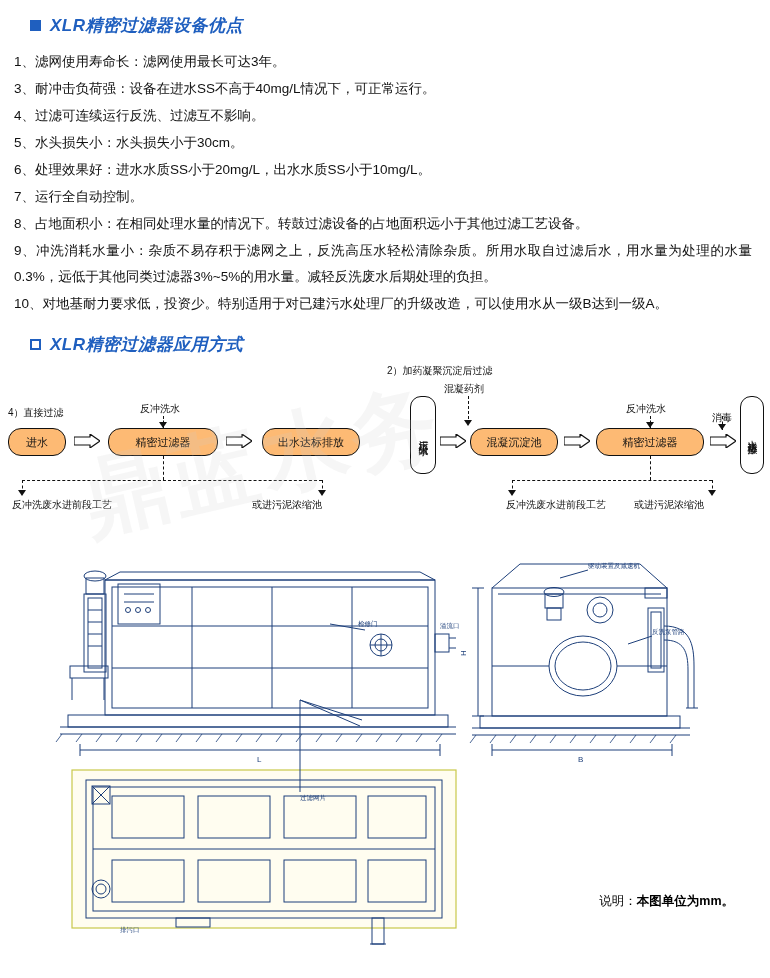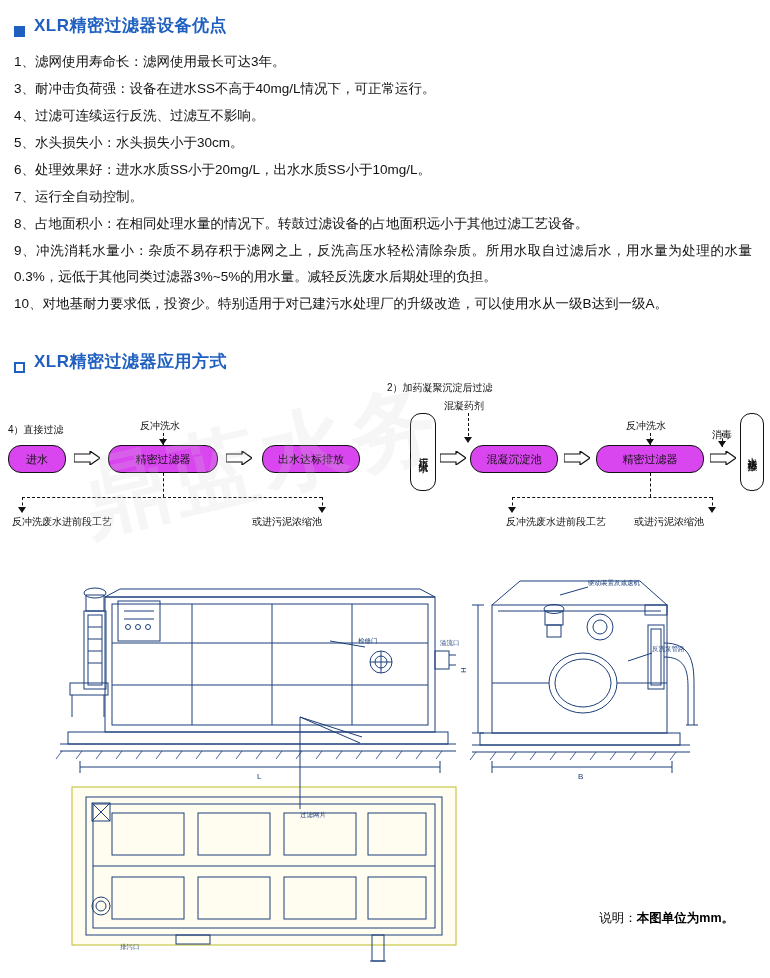--- a/index.html
+++ b/index.html
@@ -17,23 +17,24 @@
   }
   .page {
     position: relative;
     width: 770px;
     height: 978px;
   }
 
   
   .section-head {
     display: flex;
-    align-items: flex-end;
+    align-items: center;
     gap: 9px;
-    padding-left: 14px;
+    padding-left: 30px;
+    font-style: italic;
   }
   .section-head .sq {
     width: 11px;
     height: 11px;
     background: #1f5fbf;
     flex: 0 0 auto;
   }
   .section-head .sq.outline {
     background: #ffffff;
     border: 2px solid #1f5fbf;
@@ -68,21 +69,21 @@
   .flow-label {
     position: absolute;
     font-size: 10px;
     color: #111;
     white-space: nowrap;
   }
   .box {
     position: absolute;
     border: 1.4px solid #111;
     border-radius: 13px;
-    background: #d946ef;
+    background: #fdba74;
     display: flex;
     align-items: center;
     justify-content: center;
     font-size: 11px;
     color: #111;
     box-sizing: border-box;
     text-align: center;
   }
   .vbox {
     position: absolute;
@@ -172,21 +173,21 @@
     <div class="adv-item">3、耐冲击负荷强：设备在进水SS不高于40mg/L情况下，可正常运行。</div>
     <div class="adv-item">4、过滤可连续运行反洗、过滤互不影响。</div>
     <div class="adv-item">5、水头损失小：水头损失小于30cm。</div>
     <div class="adv-item">6、处理效果好：进水水质SS小于20mg/L，出水水质SS小于10mg/L。</div>
     <div class="adv-item">7、运行全自动控制。</div>
     <div class="adv-item">8、占地面积小：在相同处理水量的情况下。转鼓过滤设备的占地面积远小于其他过滤工艺设备。</div>
     <div class="adv-item">9、冲洗消耗水量小：杂质不易存积于滤网之上，反洗高压水轻松清除杂质。所用水取自过滤后水，用水量为处理的水量0.3%，远低于其他同类过滤器3%~5%的用水量。减轻反洗废水后期处理的负担。</div>
     <div class="adv-item">10、对地基耐力要求低，投资少。特别适用于对已建污水处理厂的升级改造，可以使用水从一级B达到一级A。</div>
   </div>
 
-  <div class="section-head" style="margin-top:33px;">
+  <div class="section-head" style="margin-top:16px;">
     <span class="sq outline"></span>
     <span class="title">XLR精密过滤器应用方式</span>
   </div>
 
   <div class="flow-wrap">
 
     <div class="flow-label" style="left:8px; top:44px;">4）直接过滤</div>
     <div class="flow-label" style="left:387px; top:2px;">2）加药凝聚沉淀后过滤</div>
 
     <div class="box" style="left:8px; top:66px; width:58px; height:28px;">进水</div>

